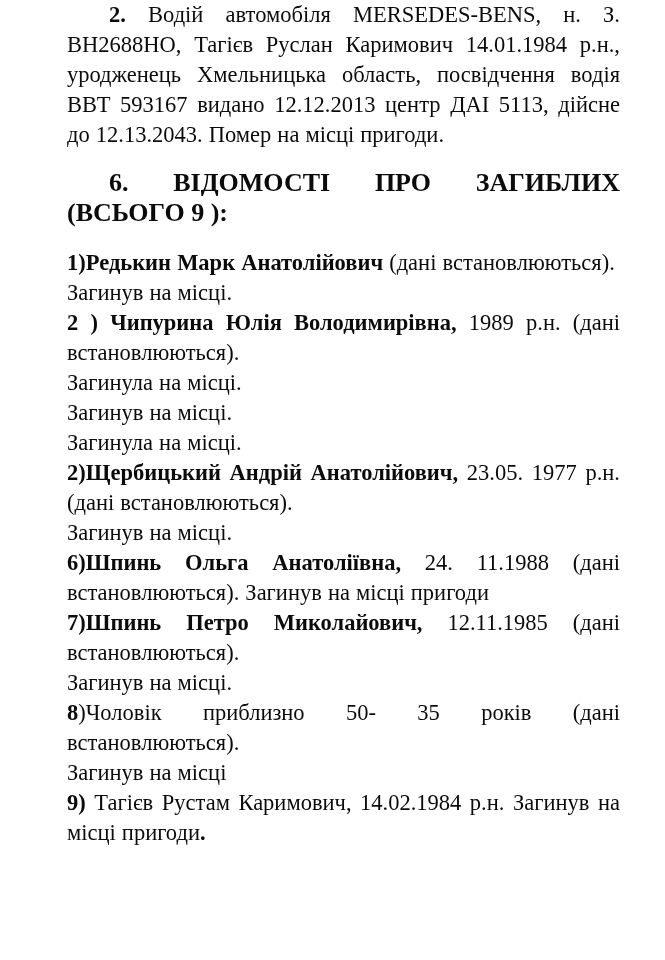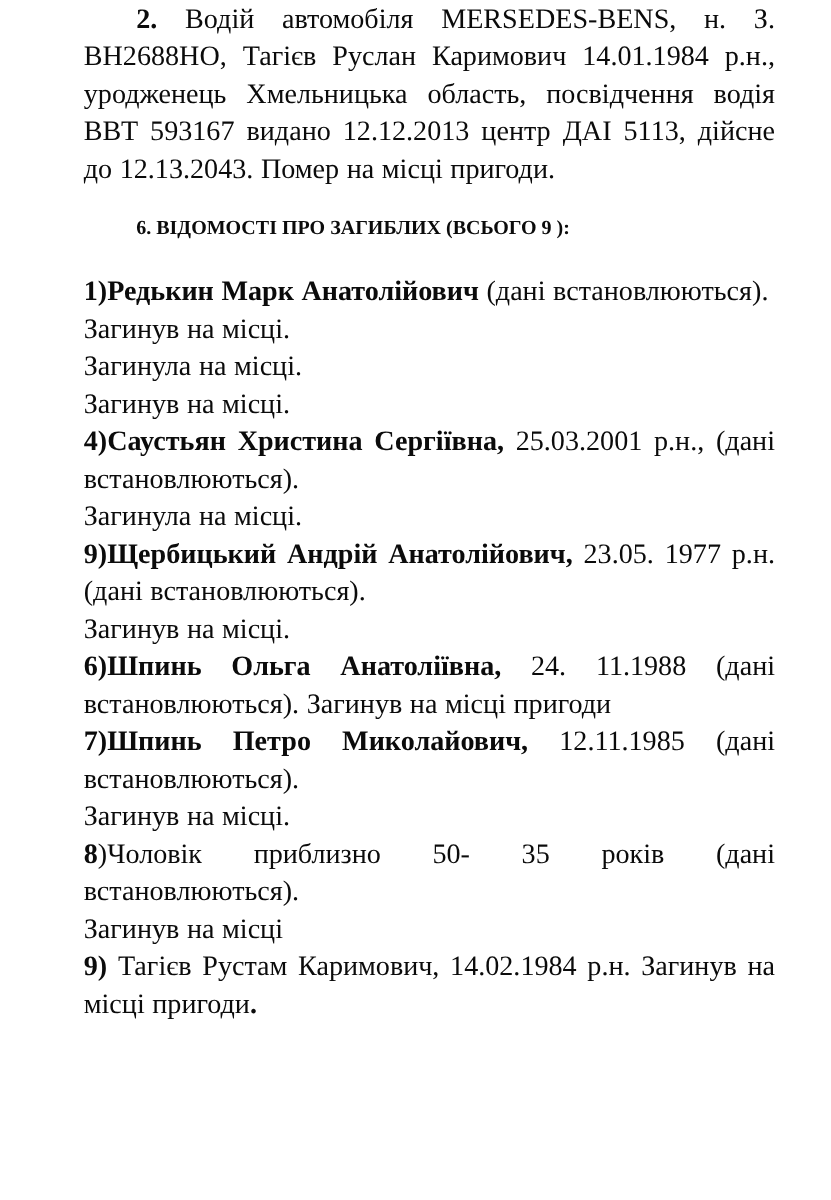--- a/index.html
+++ b/index.html
@@ -28,21 +28,21 @@
     text-align: justify;
     text-justify: inter-word;
     word-spacing: 0.02em;
   }
   .para.indent {
     text-indent: 42px;
   }
   .heading {
     margin: 0;
     padding-top: 18px;
-    font-size: 16px;
+    font-size: 26px;
     line-height: 30px;
     font-weight: bold;
     text-align: justify;
     text-justify: inter-word;
     text-indent: 42px;
   }
   .spacer-md { height: 20px; }
   b { font-weight: bold; }
 </style>
 </head>
@@ -54,28 +54,28 @@
 
   <h2 class="heading"><span>6. ВІДОМОСТІ ПРО ЗАГИБЛИХ (ВСЬОГО 9 ):</span></h2>
 
   <div class="spacer-md"></div>
 
   <div>
 
     <p class="para"><b>1)Редькин Марк Анатолійович</b><span> (дані встановлюються).</span></p>
     <p class="para"><span>Загинув на місці.</span></p>
 
+    <p class="para"><b>2 ) Чипурина Юлія Володимирівна,</b><span> 1989 р.н. (дані встановлюються).</span></p>
     <p class="para"><span>Загинула на місці.</span></p>
 
     <p class="para"><span>Загинув на місці.</span></p>
 
-    <p class="para"><b>4)Саустьян Христина Сергіївна,</b><span> 25.03.2001 р.н., (дані встановлюються).</span></p>
     <p class="para"><span>Загинула на місці.</span></p>
 
-    <p class="para"><b>9)Щербицький Андрій Анатолійович,</b><span> 23.05. 1977 р.н. (дані встановлюються).</span></p>
+    <p class="para"><b>2)Щербицький Андрій Анатолійович,</b><span> 23.05. 1977 р.н. (дані встановлюються).</span></p>
     <p class="para"><span>Загинув на місці.</span></p>
 
     <p class="para"><b>6)Шпинь Ольга Анатоліївна,</b><span> 24. 11.1988  (дані встановлюються). Загинув на місці пригоди</span></p>
 
     <p class="para"><b>7)Шпинь Петро Миколайович,</b><span> 12.11.1985 (дані встановлюються).</span></p>
     <p class="para"><span>Загинув на місці.</span></p>
 
     <p class="para"><b>8</b><span>)Чоловік приблизно 50- 35 років (дані встановлюються).</span></p>
     <p class="para"><span>Загинув на місці</span></p>
 

